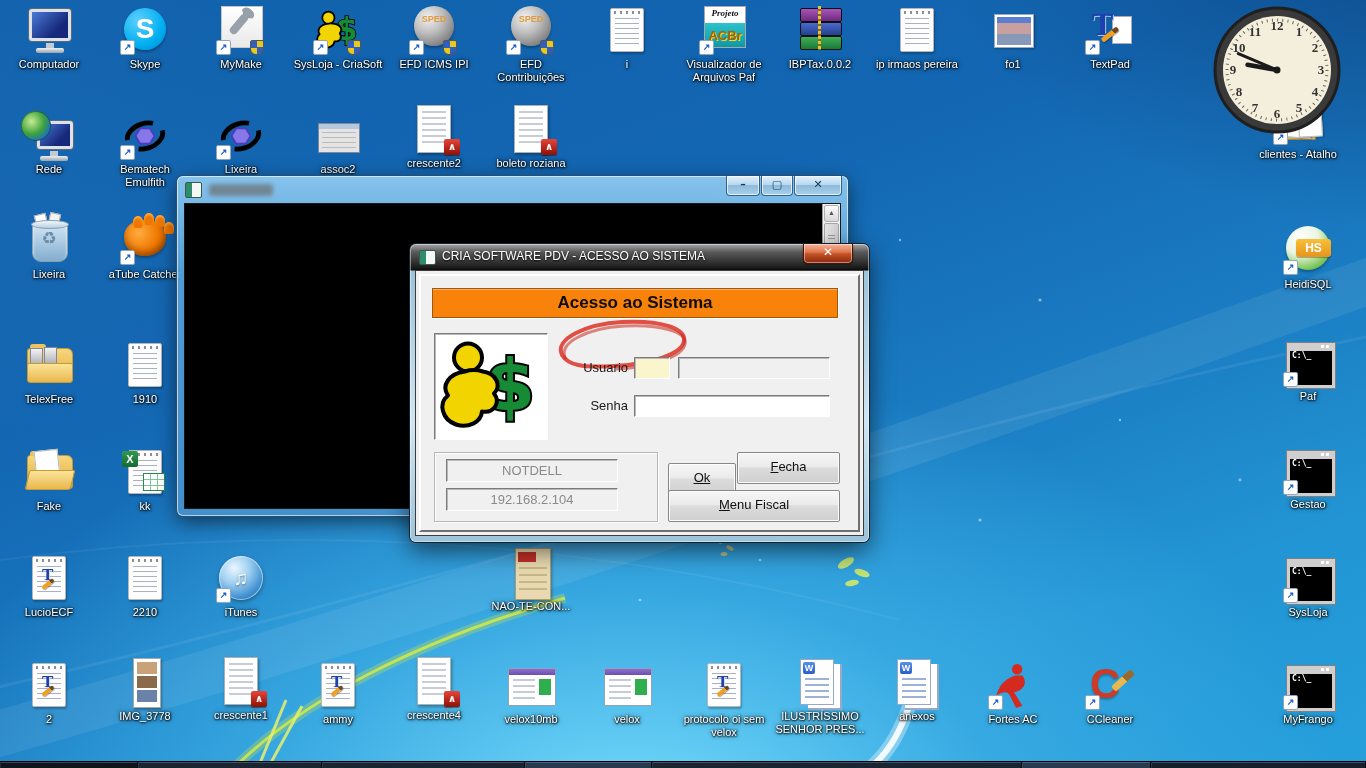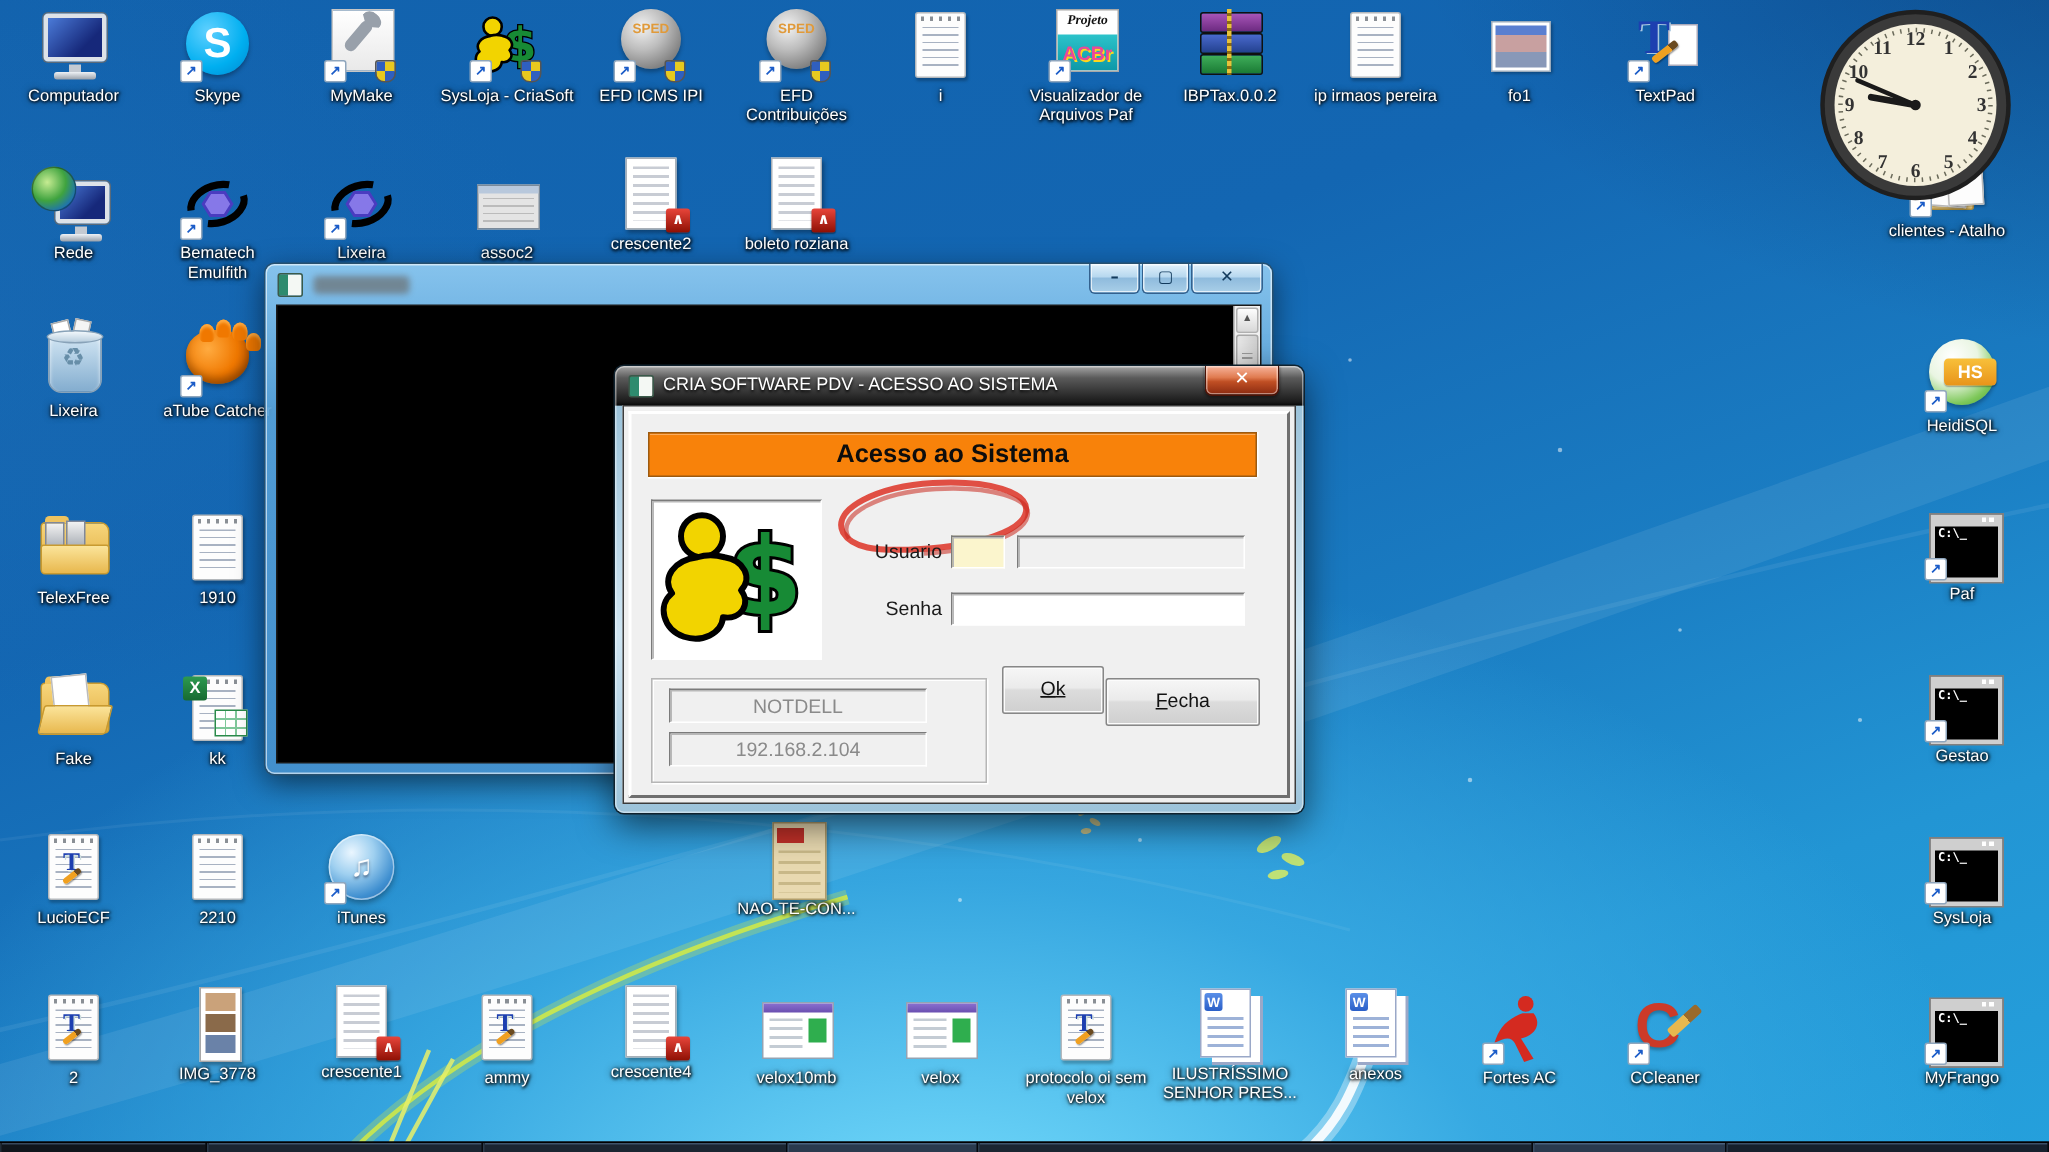--- a/index.html
+++ b/index.html
@@ -53,21 +53,21 @@
         box-shadow:1px 2px 2px rgba(0,0,0,.25);}
   .note::before{content:"";position:absolute;top:2px;left:3px;right:3px;height:3px;
         background:repeating-linear-gradient(90deg,#8a8f95 0 2px,transparent 2px 6px);}
   .note::after{content:"";position:absolute;top:9px;left:4px;right:4px;bottom:5px;
         background:repeating-linear-gradient(#a8b2c2 0 1px,transparent 1px 5px);}
   
   .acbr{left:8px;top:0;width:40px;height:40px;background:#fff;border:1px solid #a8a8a8;overflow:hidden;}
   .acbr .p1{position:absolute;top:1px;left:0;right:0;text-align:center;color:#101010;font:italic bold 9px "Liberation Serif",serif;}
   .acbr .band{position:absolute;bottom:0;left:0;right:0;height:24px;background:linear-gradient(#2cc3ca,#0d98a8);}
   .acbr .ab{position:absolute;bottom:4px;left:0;right:0;text-align:center;font:bold 13px "Liberation Sans",sans-serif;
-            color:#ec4899;text-shadow:1px 1px 0 #ffd61c;}
+            color:#a16207;text-shadow:1px 1px 0 #ffd61c;}
   
   .bk{left:8px;width:40px;height:12px;border:1px solid #101010;border-radius:2px;}
   .bk1{top:2px;background:linear-gradient(#a855b8,#6c2a80);}
   .bk2{top:16px;background:linear-gradient(#4a6ace,#23418f);}
   .bk3{top:30px;background:linear-gradient(#3fae5a,#1a7a34);}
   .zip{left:26px;top:0;width:3px;height:44px;background:repeating-linear-gradient(#e8c23a 0 3px,#8a6a10 3px 5px);}
   
   .ph{left:9px;top:8px;width:38px;height:32px;background:#fff;border:1px solid #9aabbc;box-shadow:1px 1px 2px rgba(0,0,0,.3);}
   .ph i{left:2px;right:2px;top:2px;bottom:2px;
         background:linear-gradient(#5a7fd0 0 22%,#c8a0a0 22% 62%,#8898b8 62%);}
@@ -226,21 +226,21 @@
           font-family:"Liberation Sans",sans-serif;}
   .in-yellow{left:218px;top:86px;width:26px;height:20px;background:#fbf5cd;}
   .in-gray{left:262px;top:86px;width:142px;height:20px;background:#f0f0f0;}
   .in-pass{left:218px;top:124px;width:186px;height:20px;}
   .hostfield{text-align:center;color:#8a8a8a;line-height:21px;background:#f0f0f0;}
   .hf1{left:30px;top:188px;width:162px;height:21px;}
   .hf2{left:30px;top:217px;width:162px;height:21px;}
   .btn{position:absolute;background:linear-gradient(#f6f6f6,#ebebeb 45%,#dcdcdc 50%,#cfcfcf);
        border:1px solid #878787;border-radius:2px;font-size:13px;color:#111;text-align:center;
        box-shadow:inset 0 0 0 1px #fcfcfc;cursor:pointer;font-family:"Liberation Sans",sans-serif;}
-  .btn-ok{left:252px;top:173px;width:66px;height:30px;line-height:28px;text-decoration:underline;}
+  .btn-ok{left:252px;top:192px;width:66px;height:30px;line-height:28px;text-decoration:underline;}
   .btn-fecha{left:321px;top:181px;width:101px;height:30px;line-height:28px;}
   .btn-menu{left:252px;top:219px;width:170px;height:30px;line-height:28px;}
   .u{text-decoration:underline;}
   
   #clock{position:absolute;left:1212px;top:5px;width:130px;height:130px;z-index:15;}
   
   #taskbar{position:absolute;left:0;bottom:0;width:1366px;height:6px;z-index:40;display:flex;
            background:#0c1118;border-top:1px solid #000;}
   #taskbar span{display:block;height:100%;border-right:1px solid #05080c;border-left:1px solid rgba(140,180,220,.15);
            box-shadow:inset 0 1px 0 rgba(130,170,215,.35);}
@@ -725,20 +725,21 @@
     <input class="sunken in-gray" disabled="" value="" style="">
     <span class="flabel lab-pass">Senha</span>
     <input class="sunken in-pass" type="password" value="" style="">
 
     <div class="grp grp-host"></div>
     <div class="sunken hostfield hf1">NOTDELL</div>
     <div class="sunken hostfield hf2">192.168.2.104</div>
 
     <div class="btn btn-ok"><span class="u">O</span><span>k</span></div>
     <div class="btn btn-fecha"><span class="u">F</span><span>echa</span></div>
+    <div class="btn btn-menu"><span class="u">M</span><span>enu Fiscal</span></div>
   </div>
 </div>
 
 <svg id="clock" viewBox="0 0 130 130">
   <circle cx="65" cy="65" r="62" fill="#3a3a3a" stroke="#1f1f1f" stroke-width="3"></circle>
   <circle cx="65" cy="65" r="54" fill="#f4efdc"></circle>
   <circle cx="65" cy="65" r="50" fill="none" stroke="#6a6a5a" stroke-width="3" stroke-dasharray="1 4.23"></circle>
   <g font-family="Liberation Serif,serif" font-size="13" font-weight="bold" fill="#333" text-anchor="middle">
     <text x="65" y="25">12</text>
     <text x="87" y="31">1</text>

